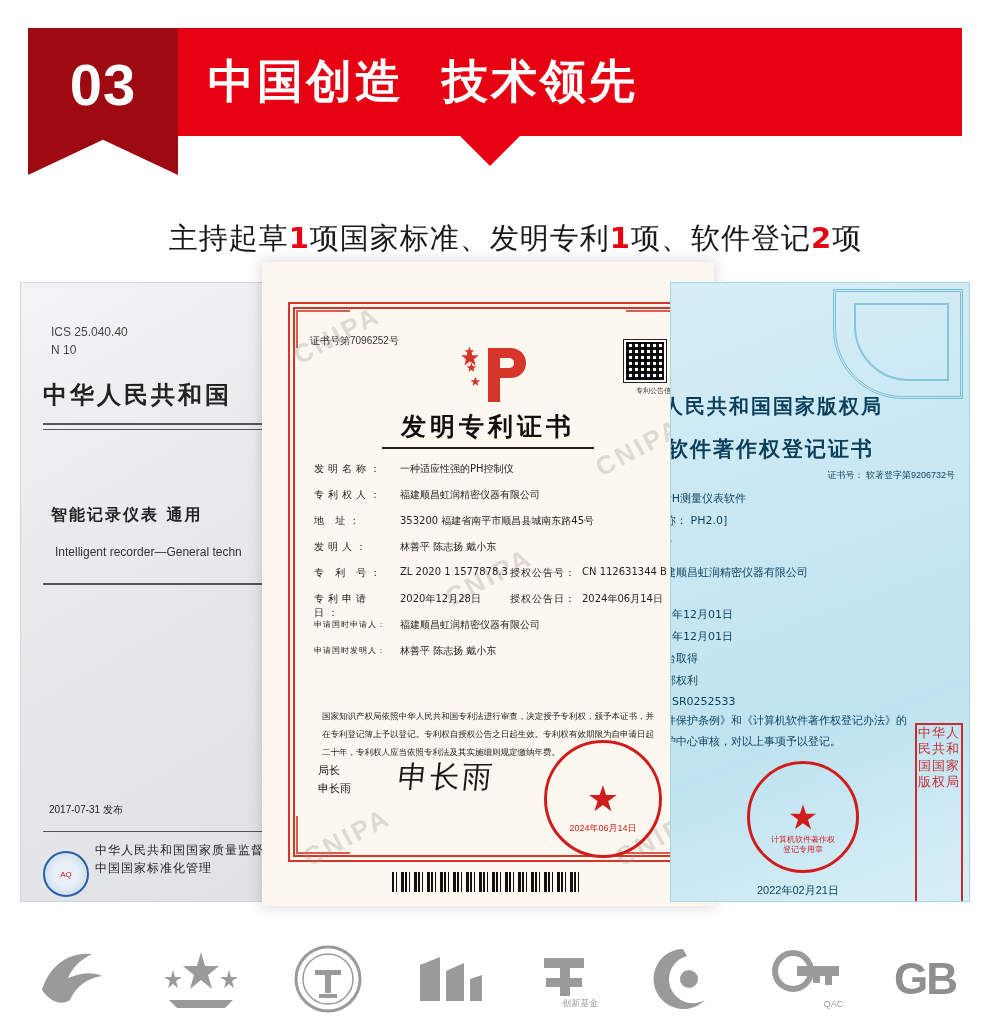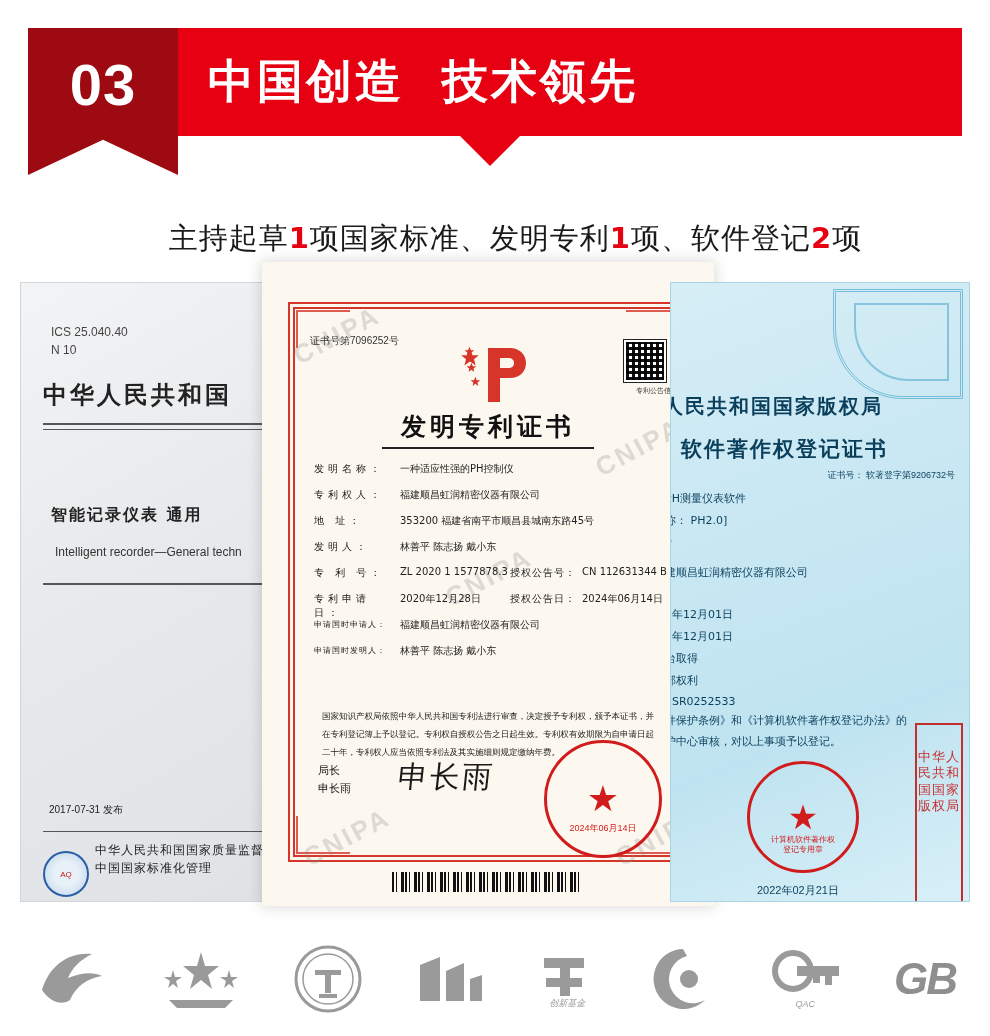--- a/index.html
+++ b/index.html
@@ -168,21 +168,20 @@
     position: absolute; left: -8px; top: 110px;
     font-size: 20px; font-weight: bold; letter-spacing: 2px;
     color: #0a3f5c; white-space: nowrap;
     font-family: "DejaVu Sans", sans-serif;
   }
   .cr-t2 {
     position: absolute; left: -4px; top: 152px;
     font-size: 21px; font-weight: bold; letter-spacing: 2px;
     color: #0a3f5c; white-space: nowrap;
     font-family: "DejaVu Sans", sans-serif;
-    margin-left: 14px;
   }
   .cr-no {
     position: absolute; right: 14px; top: 186px;
     font-size: 9px; color: #0a3f5c; white-space: nowrap;
   }
   .cr-line {
     position: absolute; left: -6px;
     font-size: 11px; color: #0a3f5c; white-space: nowrap;
     font-family: "DejaVu Sans", sans-serif;
   }
@@ -208,21 +207,21 @@
   }
   .cr-date {
     position: absolute; left: 86px; top: 600px;
     font-size: 11px; color: #0a3f5c; white-space: nowrap;
   }
   .cr-right-seal {
     position: absolute; right: 6px; top: 440px;
     width: 48px; height: 190px;
     border: 2px solid #c41a1a; color: #c41a1a;
     font-size: 13px; line-height: 1.25; text-align: center;
-    padding-top: 24px; letter-spacing: 1px; opacity: .9;
+    padding-top: 0; letter-spacing: 1px; opacity: .9;
     font-family: "DejaVu Sans", sans-serif;
   }
 
   
   .cert-center {
     position: absolute;
     left: 262px; top: 0px;
     width: 452px; height: 644px;
     background: #fdf8ef;
     box-shadow: 0 0 14px rgba(0,0,0,.18);
@@ -346,21 +345,21 @@
   .logos {
     position: absolute;
     left: 0; top: 922px;
     width: 990px; height: 114px;
     background: #ffffff;
     display: flex;
     align-items: center;
     justify-content: space-between;
     padding: 0 34px;
   }
-  .logo { color: #9a9a9a; display: flex; align-items: center; justify-content: center; font-style: italic; }
+  .logo { color: #9a9a9a; display: flex; align-items: flex-end; justify-content: center; }
   .logo-gb {
     font-size: 44px; font-weight: bold; letter-spacing: -2px;
     color: #8f8f8f; font-family: "Liberation Sans", sans-serif;
   }
   .logo-txt { font-size: 9px; color: #9a9a9a; text-align: center; line-height: 1.2; }
 </style>
 </head>
 <body>
 
 <div class="page">

